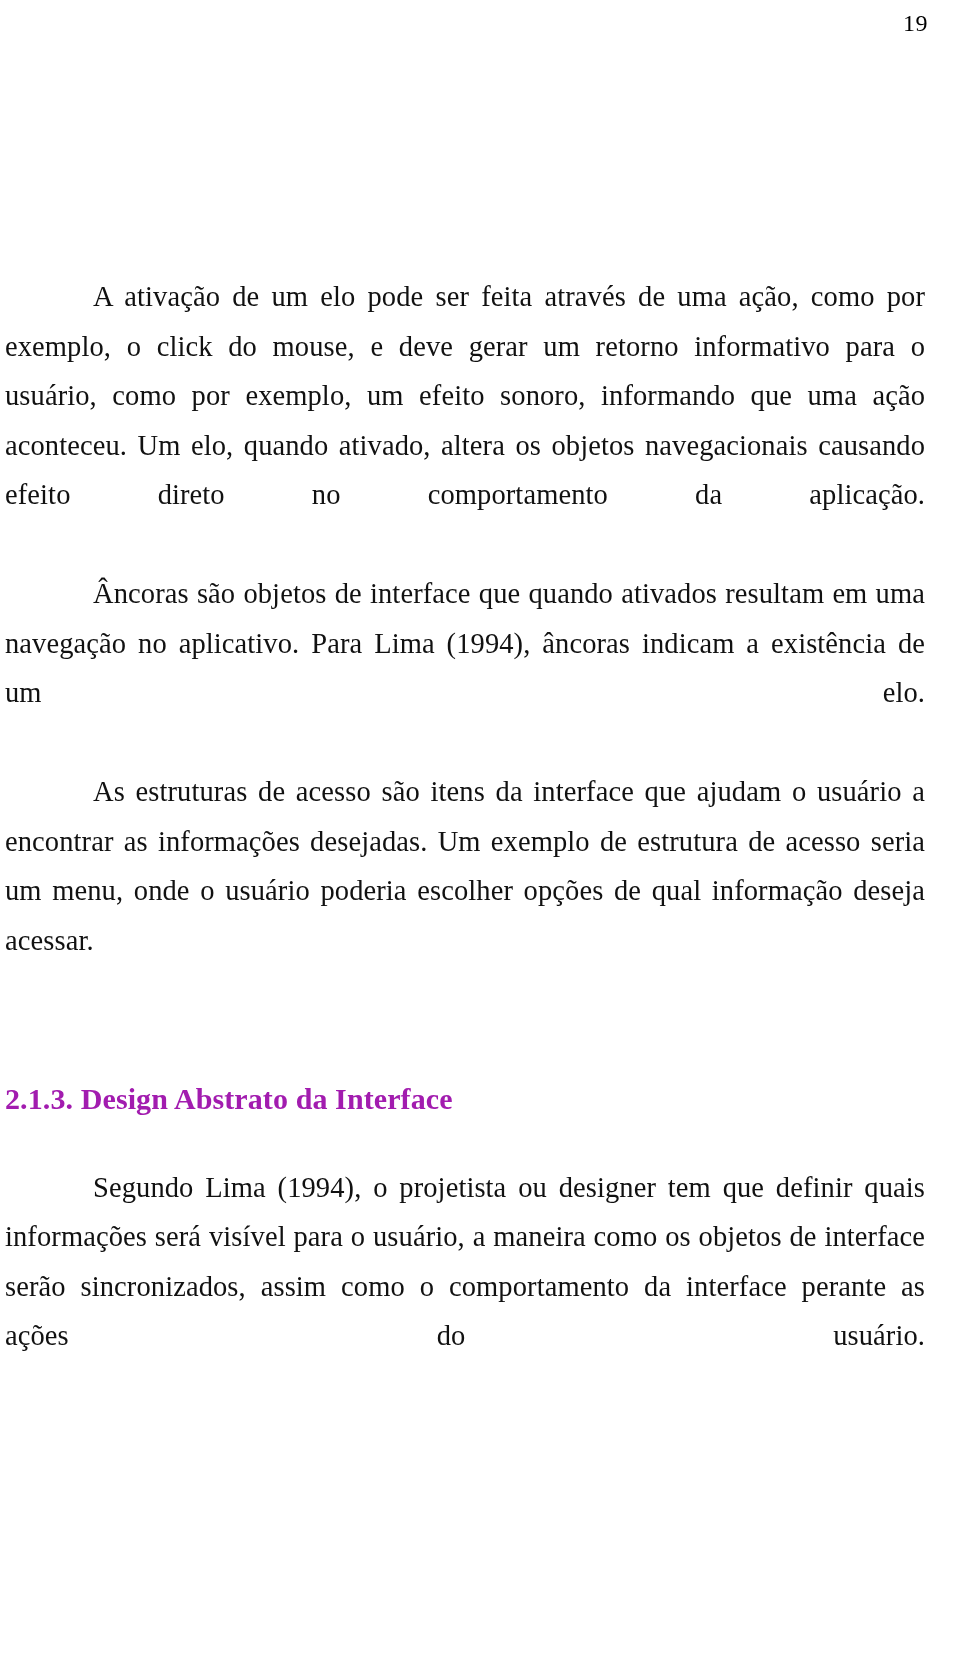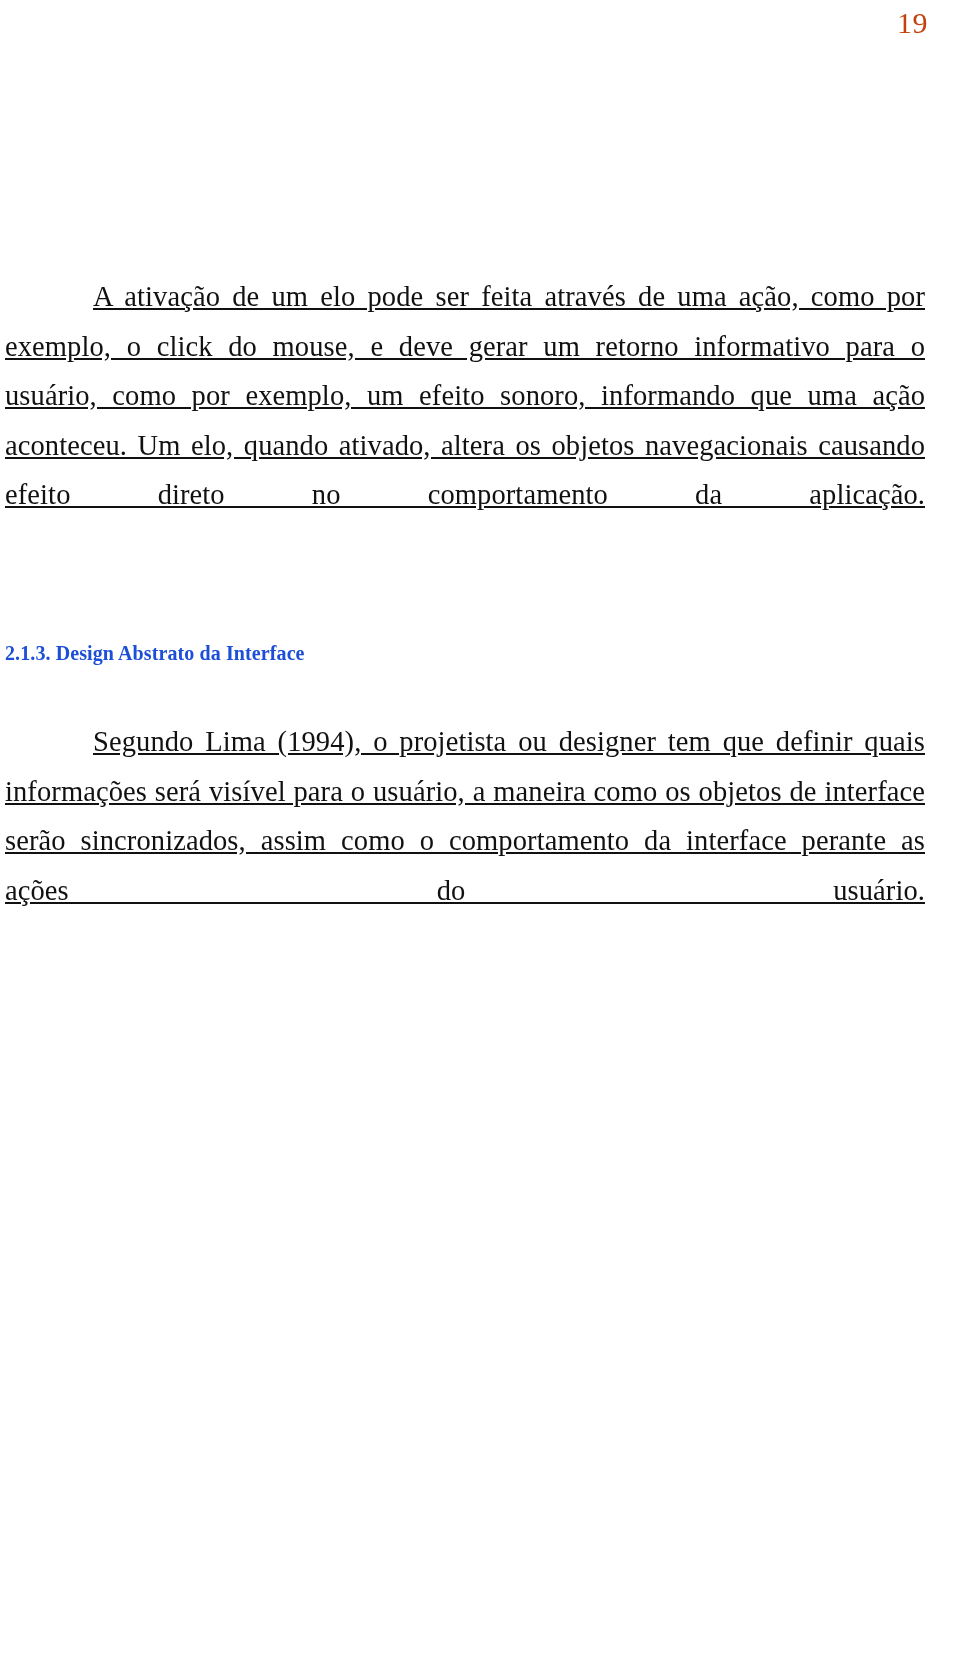--- a/index.html
+++ b/index.html
@@ -21,23 +21,23 @@
     inset: 0;
     background: #ffffff;
   }
 
   
   .page-number {
     position: absolute;
     top: 6px;
     right: 32px;
     font-family: "Liberation Serif", "DejaVu Serif", serif;
-    font-size: 30px;
+    font-size: 24px;
     line-height: 34px;
-    color: #c2410c;
+    color: #000000;
     letter-spacing: 0.5px;
   }
 
   
   .text-column {
     position: absolute;
     left: 5px;
     top: 272px;
     width: 920px;
   }
@@ -45,60 +45,61 @@
   p.body-para {
     margin: 0 0 0 0;
     text-align: justify;
     text-justify: inter-word;
     text-indent: 88px;
     font-size: 28.5px;
     line-height: 49.5px;
     color: #111111;
     letter-spacing: 0.1px;
     word-spacing: 0.4px;
-    text-decoration: underline;
     -webkit-font-smoothing: antialiased;
   }
 
   
   p.body-para::after {
     content: "";
     display: inline-block;
     width: 100%;
   }
 
   h2.section-heading {
     margin: 0;
-    font-size: 20px;
+    font-size: 30px;
     line-height: 44px;
     font-weight: bold;
     text-align: left;
-    color: #1d4ed8;
+    color: #a21caf;
     letter-spacing: 0.1px;
   }
 
   .gap-sm  { height: 0px; }
   .gap-lg  { height: 62px; }
   .gap-xl  { height: 42px; }
 </style>
 </head>
 <body>
 
 <div class="page">
 
   <div class="page-number">19</div>
 
   <div class="text-column">
 
     <p class="body-para">A ativação de um elo pode ser feita através de uma ação, como por exemplo, o click do mouse, e deve gerar um retorno informativo para o usuário, como por exemplo, um efeito sonoro, informando que uma ação aconteceu. Um elo, quando ativado, altera os objetos navegacionais causando efeito direto no comportamento da aplicação.</p>
 
+    <p class="body-para">Âncoras são objetos de interface que quando ativados resultam em uma navegação no aplicativo. Para Lima (1994), âncoras indicam a existência de um elo.</p>
 
     <div class="gap-sm"></div>
 
 
+    <p class="body-para">As estruturas de acesso são itens da interface que ajudam o usuário a encontrar as informações desejadas. Um exemplo de estrutura de acesso seria um menu, onde o usuário poderia escolher opções de qual informação deseja acessar.</p>
 
     <div class="gap-lg"></div>
 
     <h2 class="section-heading">2.1.3. Design Abstrato da Interface</h2>
 
     <div class="gap-xl"></div>
 
 
     <p class="body-para">Segundo Lima (1994), o projetista ou designer tem que definir quais informações será visível para o usuário, a maneira como os objetos de interface serão sincronizados, assim como o comportamento da interface perante as ações do usuário.</p>
 

